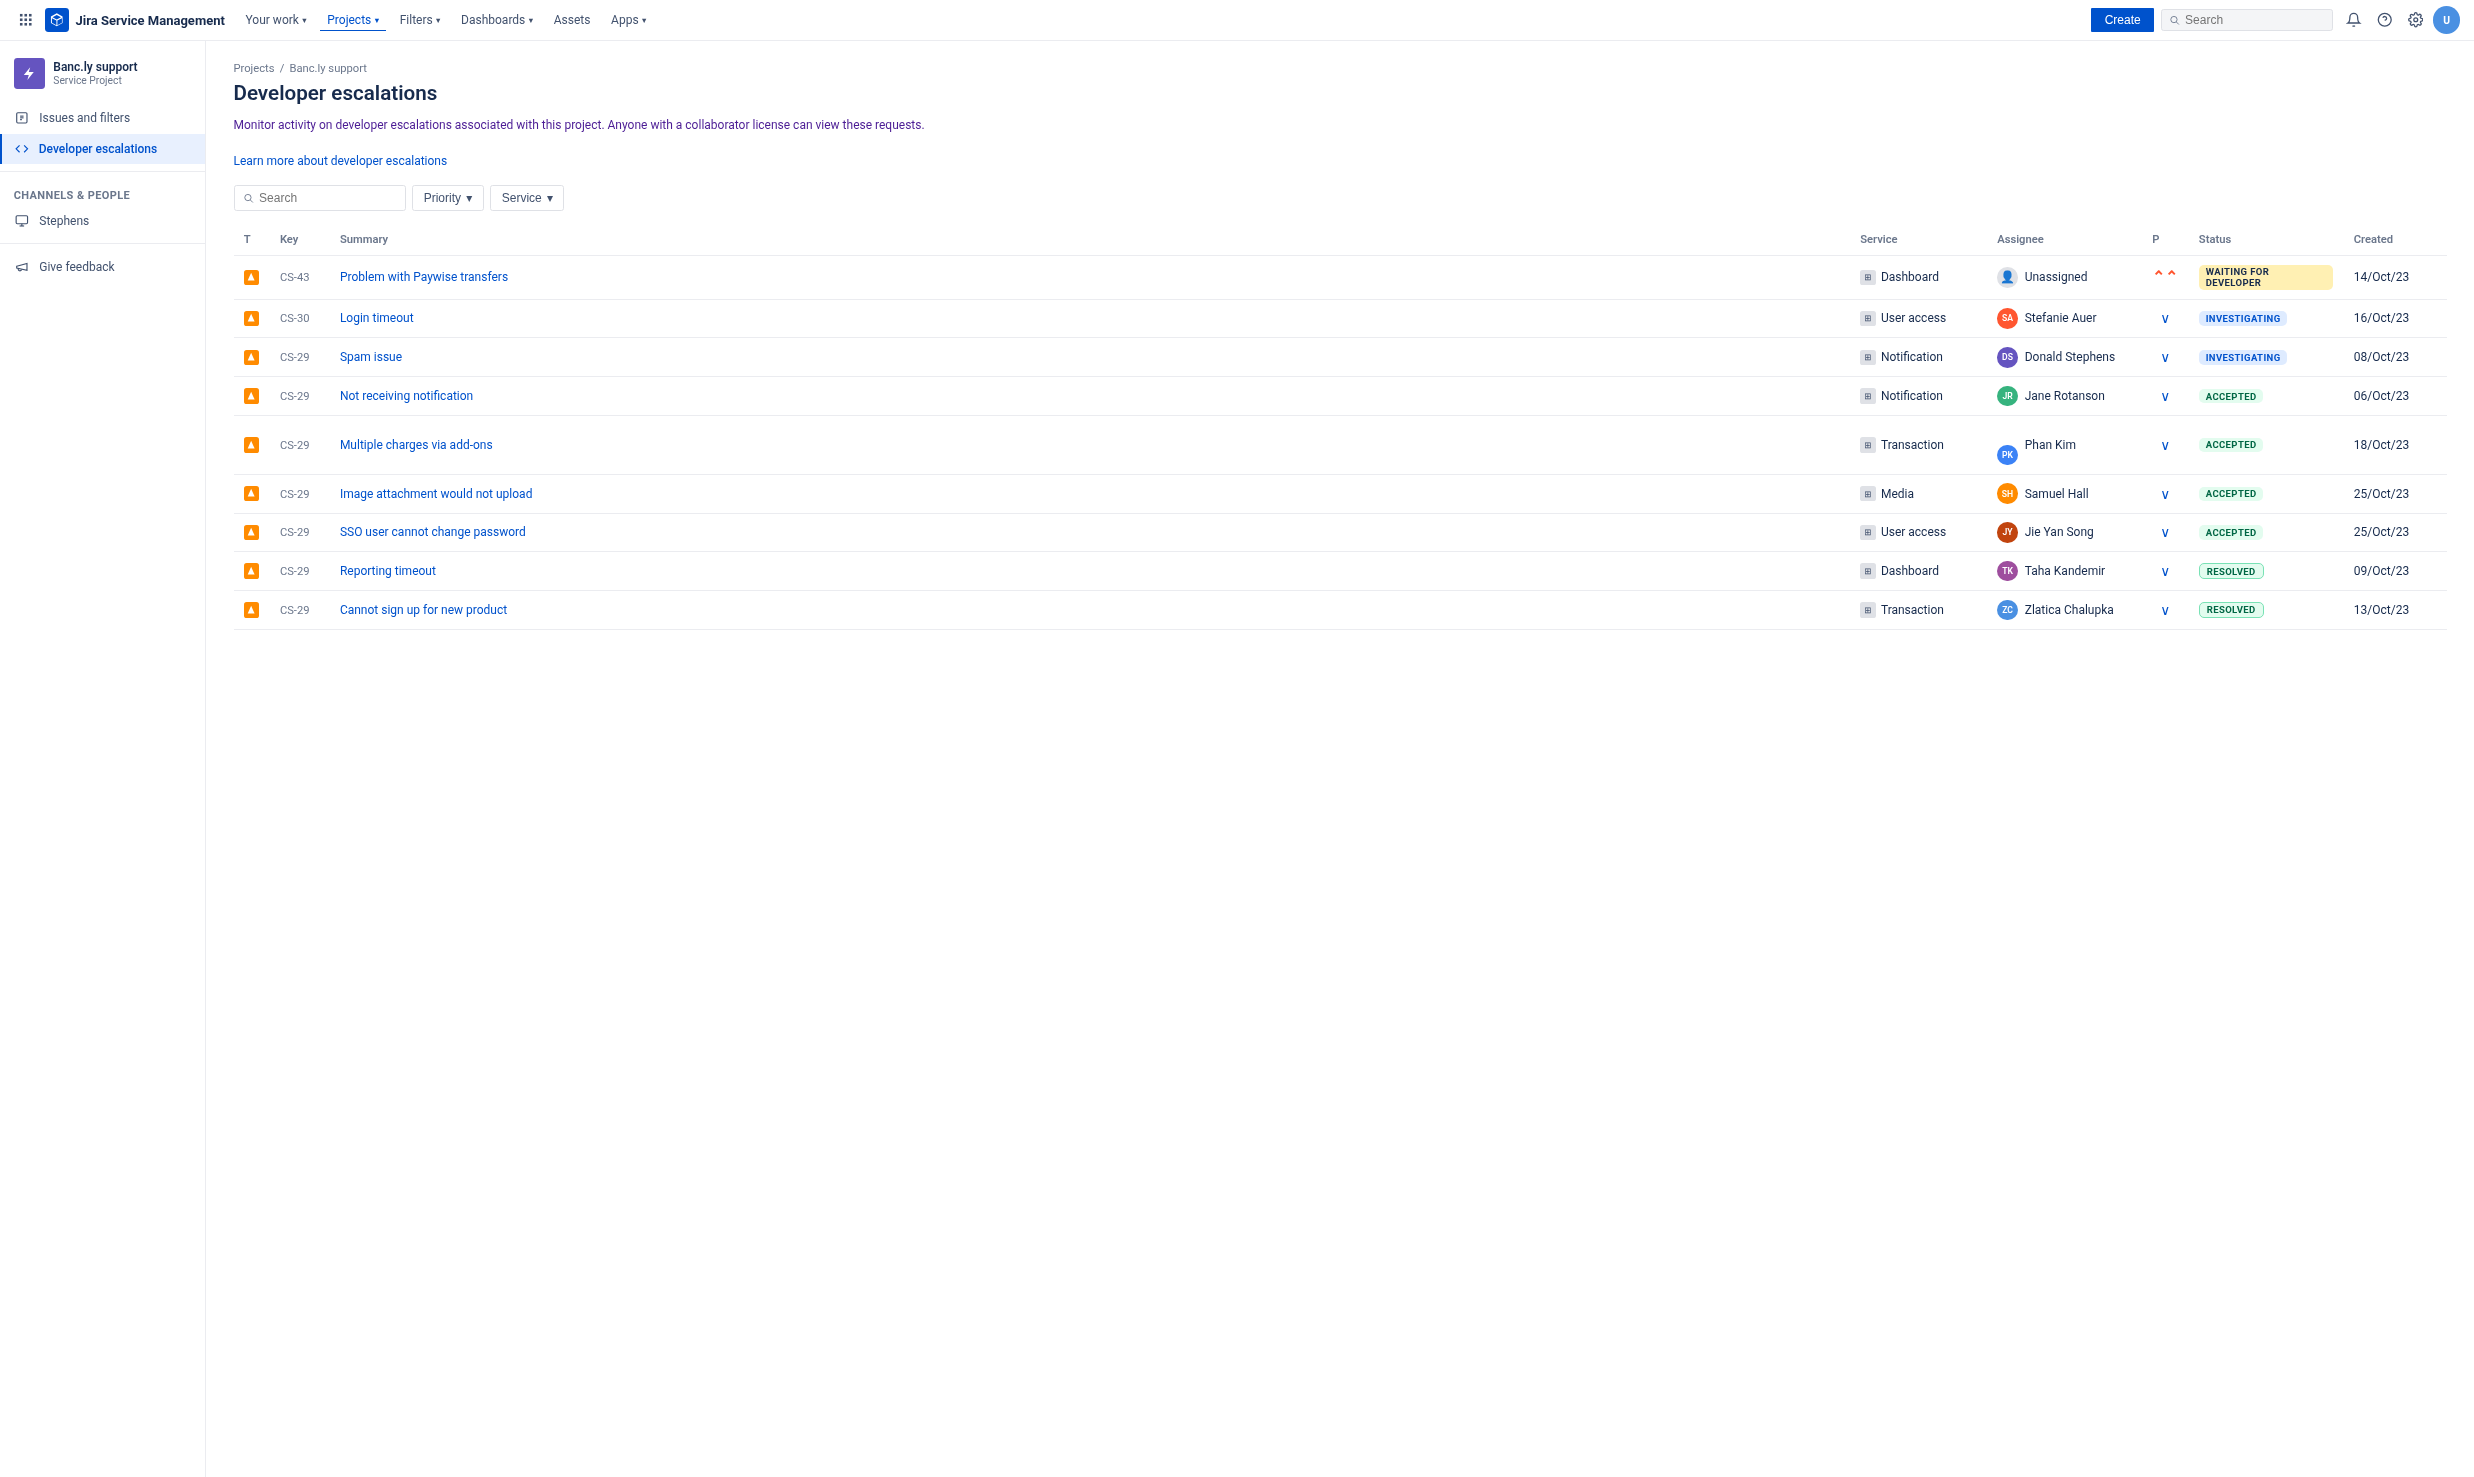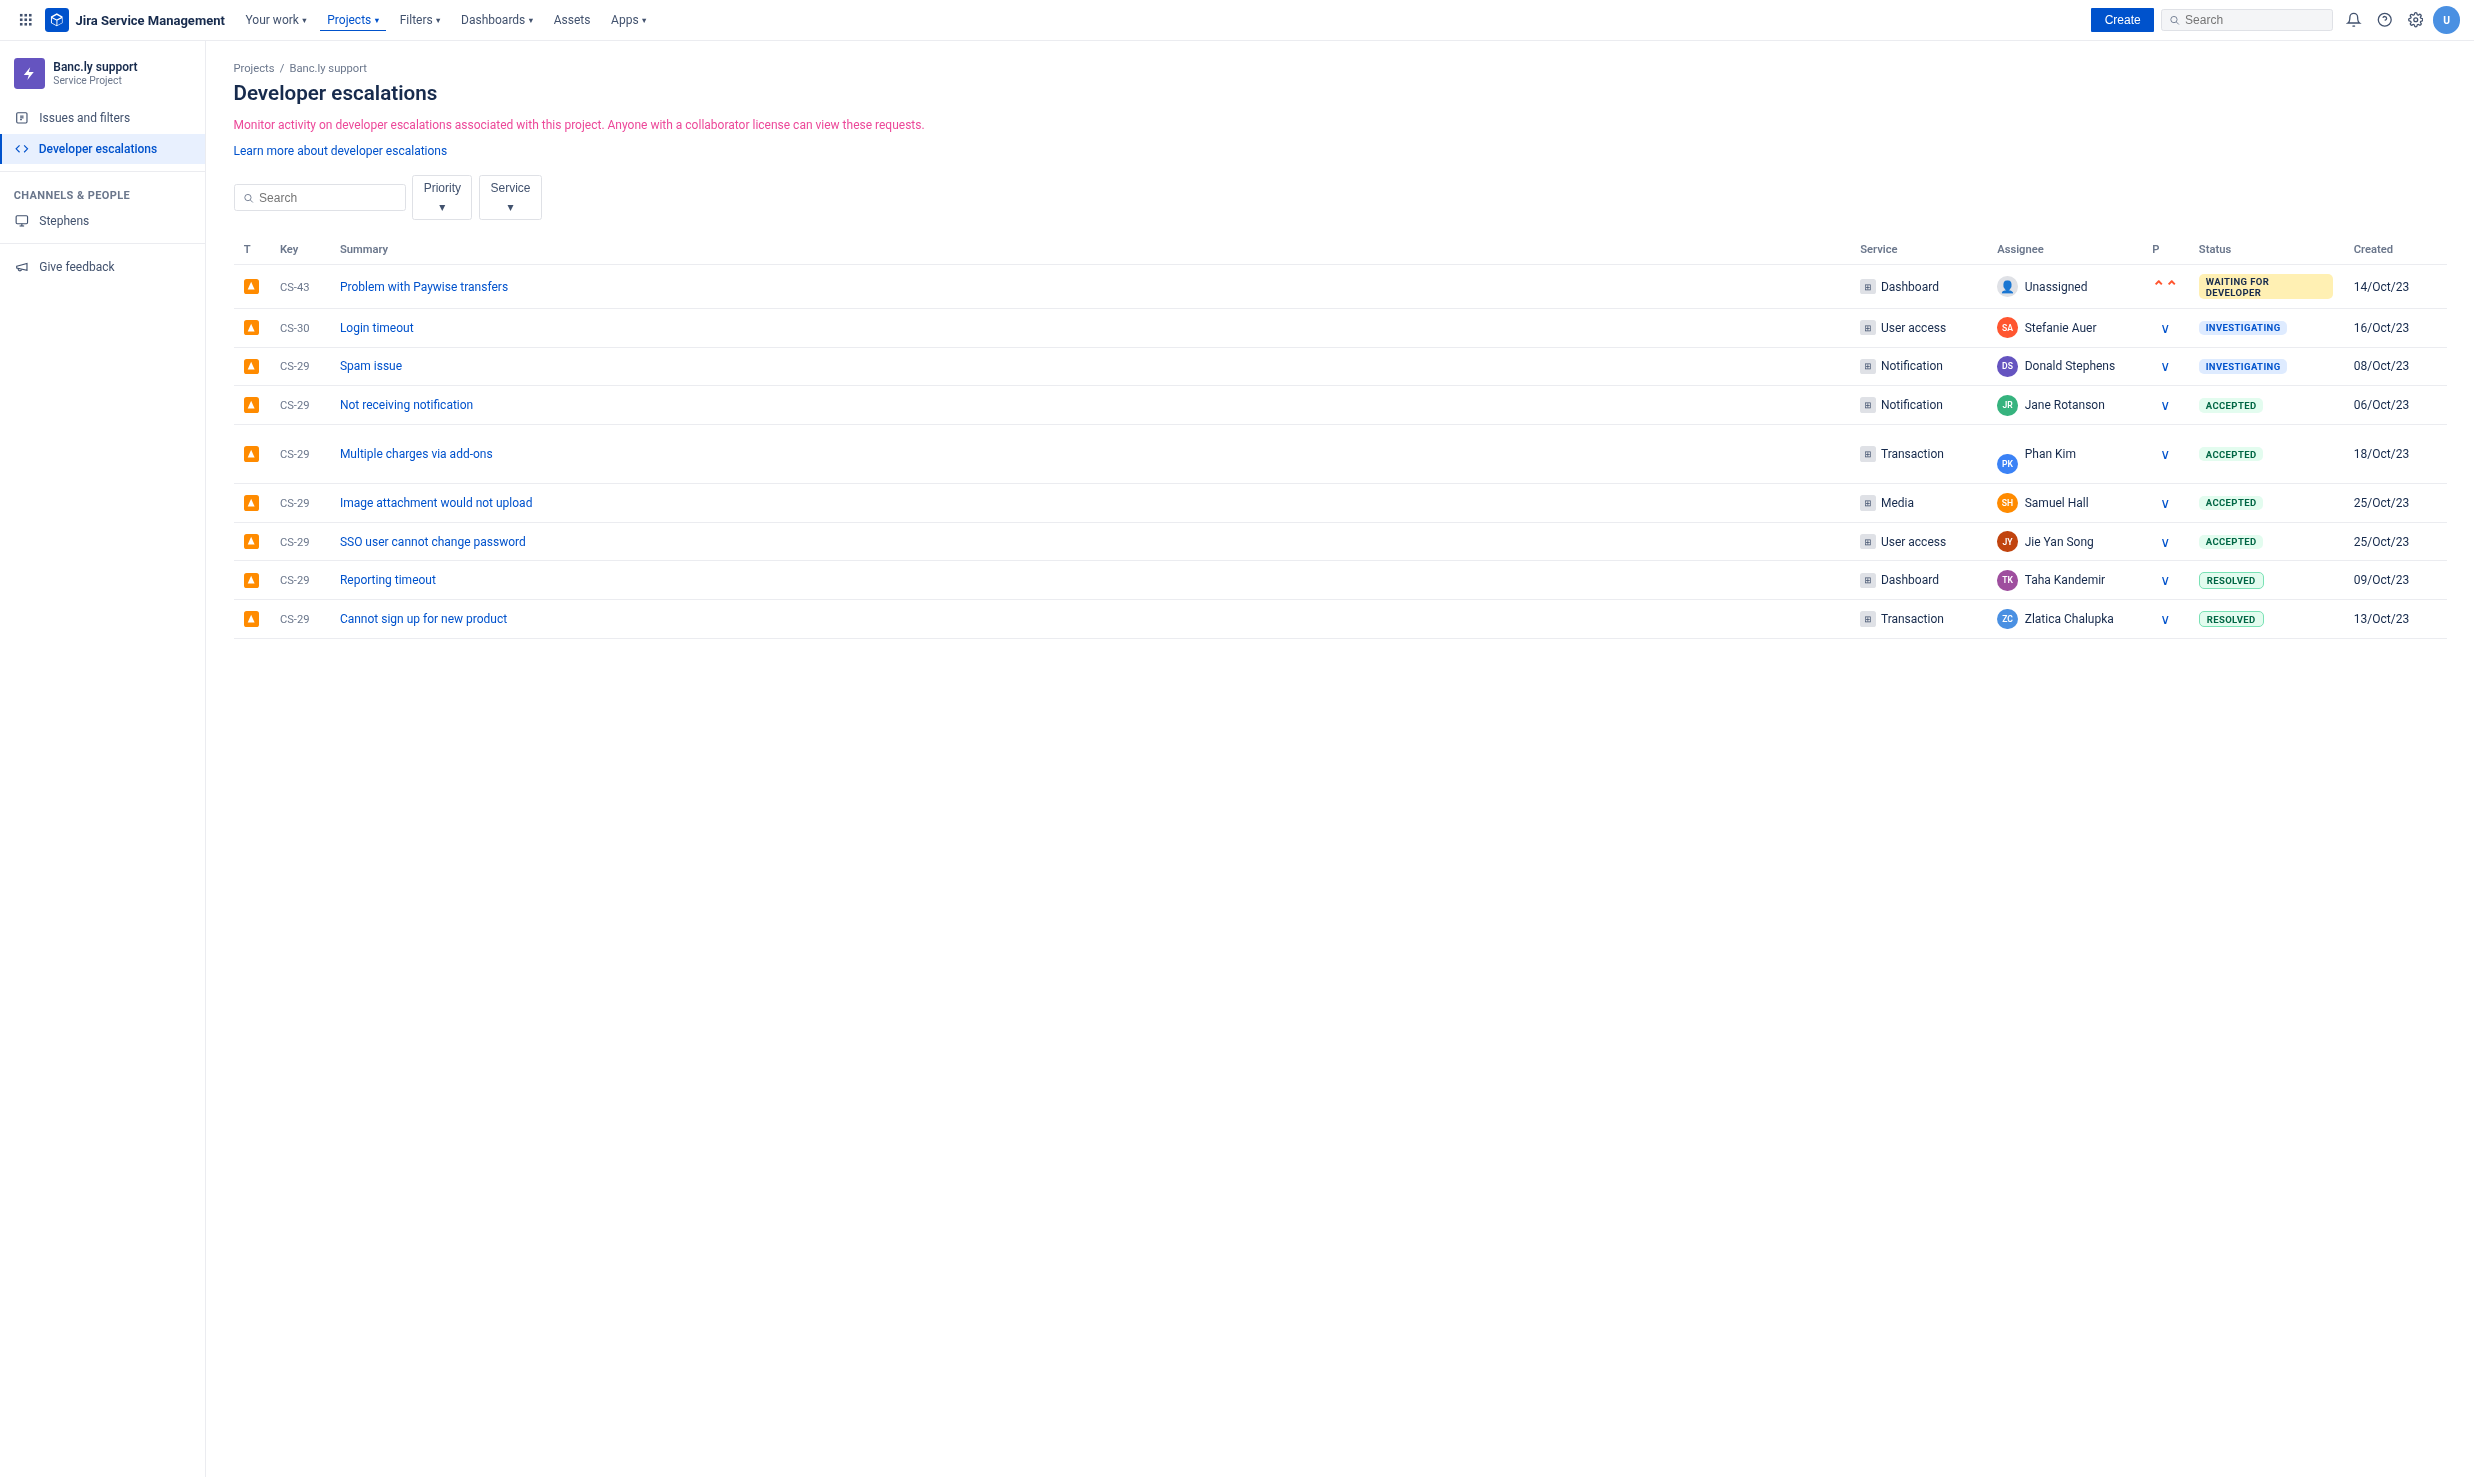--- a/index.html
+++ b/index.html
@@ -41,28 +41,28 @@
     .sidebar-nav-item .nav-icon { width: 17px; height: 17px; display: flex; align-items: center; justify-content: center; flex-shrink: 0; }
     .sidebar-section-title { font-size: 11px; font-weight: 700; color: #6b778c; padding: 10.3px 13.7px 3.4px 13.7px; text-transform: uppercase; letter-spacing: 0.4px; }
     .sidebar-divider { height: 0.9px; background: #ebecf0; margin: 6.9px 0; }
 
     
     .main { flex: 1; overflow-y: auto; padding: 20.6px 27.5px; background: #fff; }
     .breadcrumb { display: flex; align-items: center; gap: 5.2px; font-size: 11.2px; color: #6b778c; margin-bottom: 6.9px; }
     .breadcrumb a { color: #6b778c; text-decoration: none; }
     .breadcrumb-sep { color: #6b778c; }
     .page-title { font-size: 20.6px; font-weight: 600; color: #172b4d; margin-bottom: 10.3px; }
-    .page-desc { font-size: 12px; color: #ec4899; margin-bottom: 10px; line-height: 1.5; }
+    .page-desc { font-size: 12px; color: #4c1d95; margin-bottom: 20px; line-height: 1.5; }
     .page-link { color: #0052cc; text-decoration: none; font-size: 12px; }
 
     
     .filters-row { display: flex; align-items: center; gap: 6.9px; margin: 17px 0 13.7px 0; }
     .filter-search { display: flex; align-items: center; border: 0.9px solid #dfe1e6; border-radius: 2.6px; padding: 5.2px 8.6px; gap: 5.2px; width: 172px; background: #fff; }
     .filter-search input { border: none; outline: none; font-size: 12px; color: #172b4d; width: 100%; }
-    .filter-btn { display: flex; gap: 5.2px; border: 0.9px solid #dfe1e6; border-radius: 2.6px; padding: 5.2px 10.3px; font-size: 12px; color: #42526e; background: #fff; cursor: pointer; flex-direction: column; }
+    .filter-btn { display: flex; gap: 5.2px; border: 0.9px solid #dfe1e6; border-radius: 2.6px; padding: 5.2px 10.3px; font-size: 12px; color: #42526e; background: #fff; cursor: pointer; }
 
     
     .issues-table { width: 100%; border-collapse: collapse; }
     .issues-table th { text-align: left; padding: 8.6px 10.3px; font-size: 11.2px; font-weight: 600; color: #6b778c; border-bottom: 1.7px solid #ebecf0; white-space: nowrap; }
     .issues-table td { padding: 8.6px 10.3px; border-bottom: 0.9px solid #ebecf0; font-size: 12px; vertical-align: middle; }
     .issue-type-icon { width: 15.5px; height: 15.5px; background: #ff8b00; border-radius: 2.6px; display: flex; align-items: center; justify-content: center; }
     .issue-type-icon svg { width: 10.3px; height: 10.3px; fill: #fff; }
     .issue-key { color: #6b778c; font-size: 11.2px; white-space: nowrap; }
     .issue-link { color: #0052cc; text-decoration: none; font-size: 12px; }
     .service-cell { display: flex; align-items: center; gap: 5.2px; }

